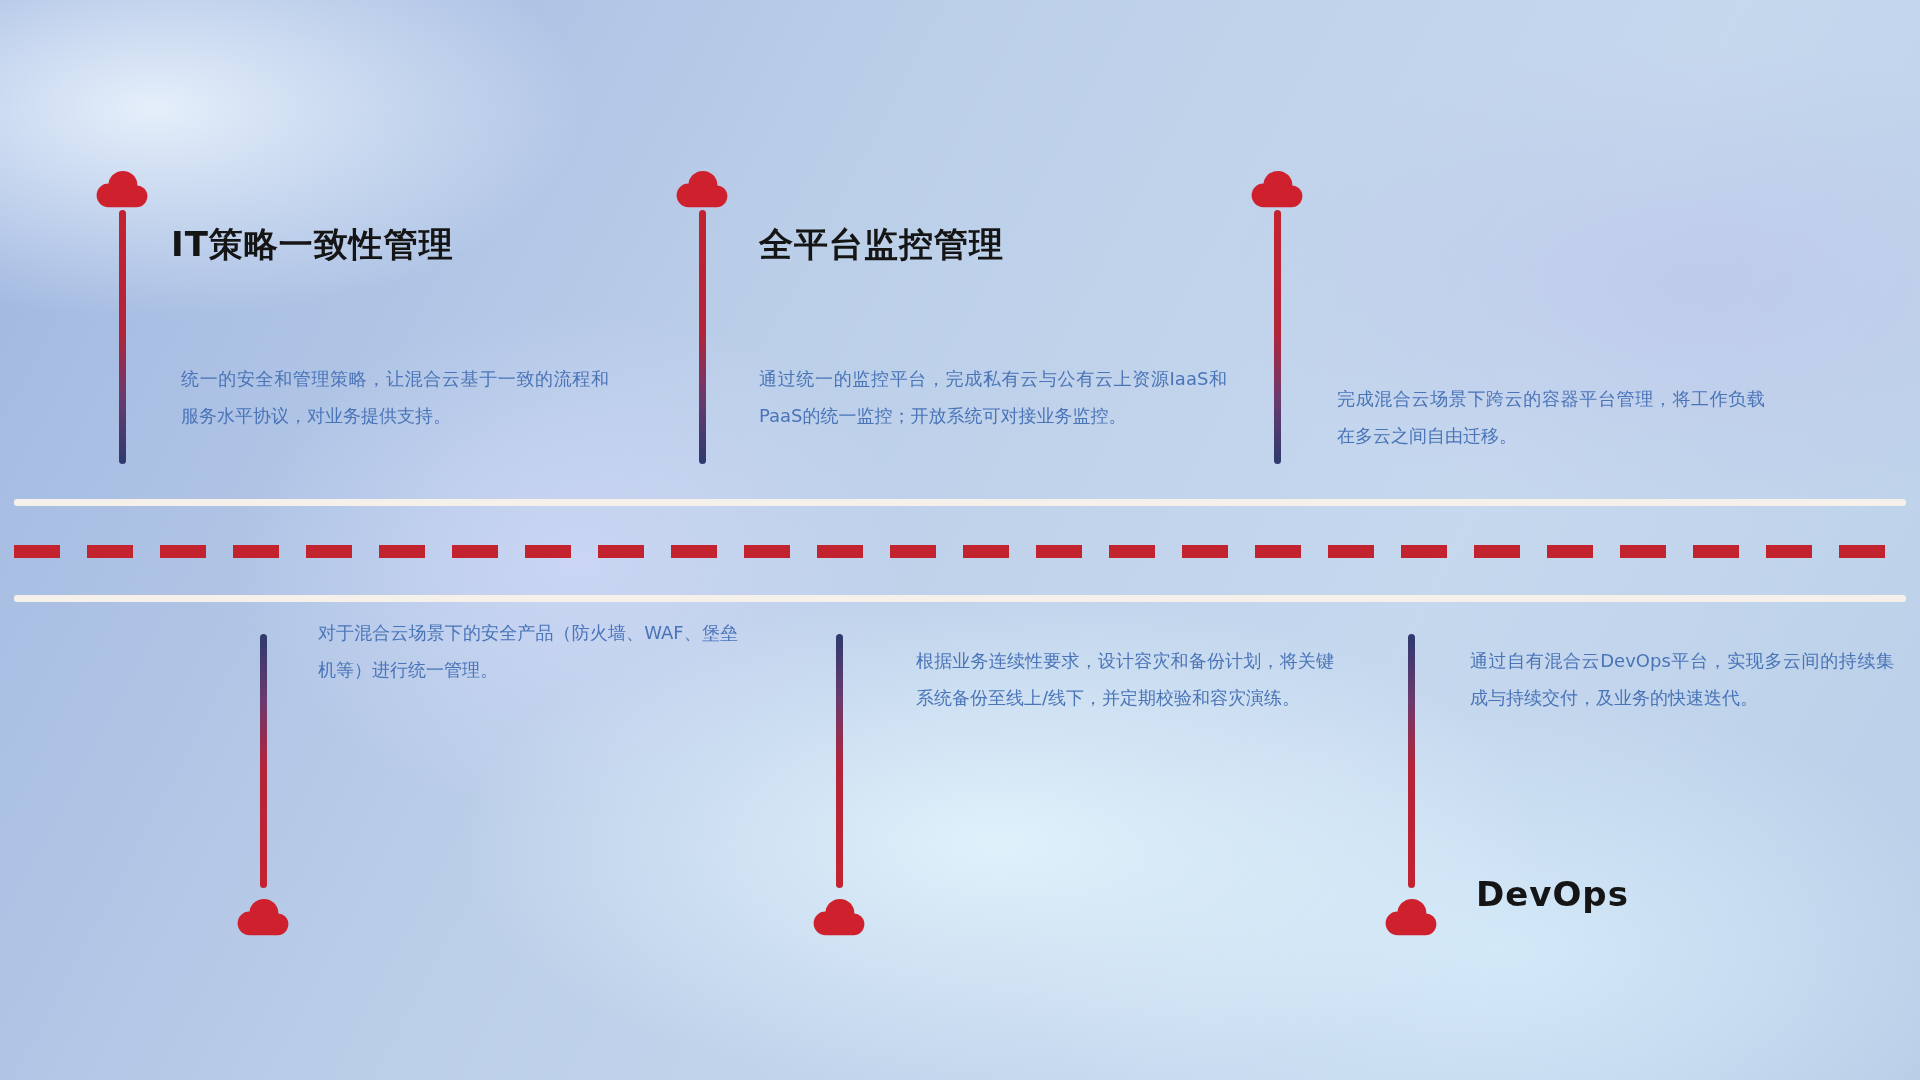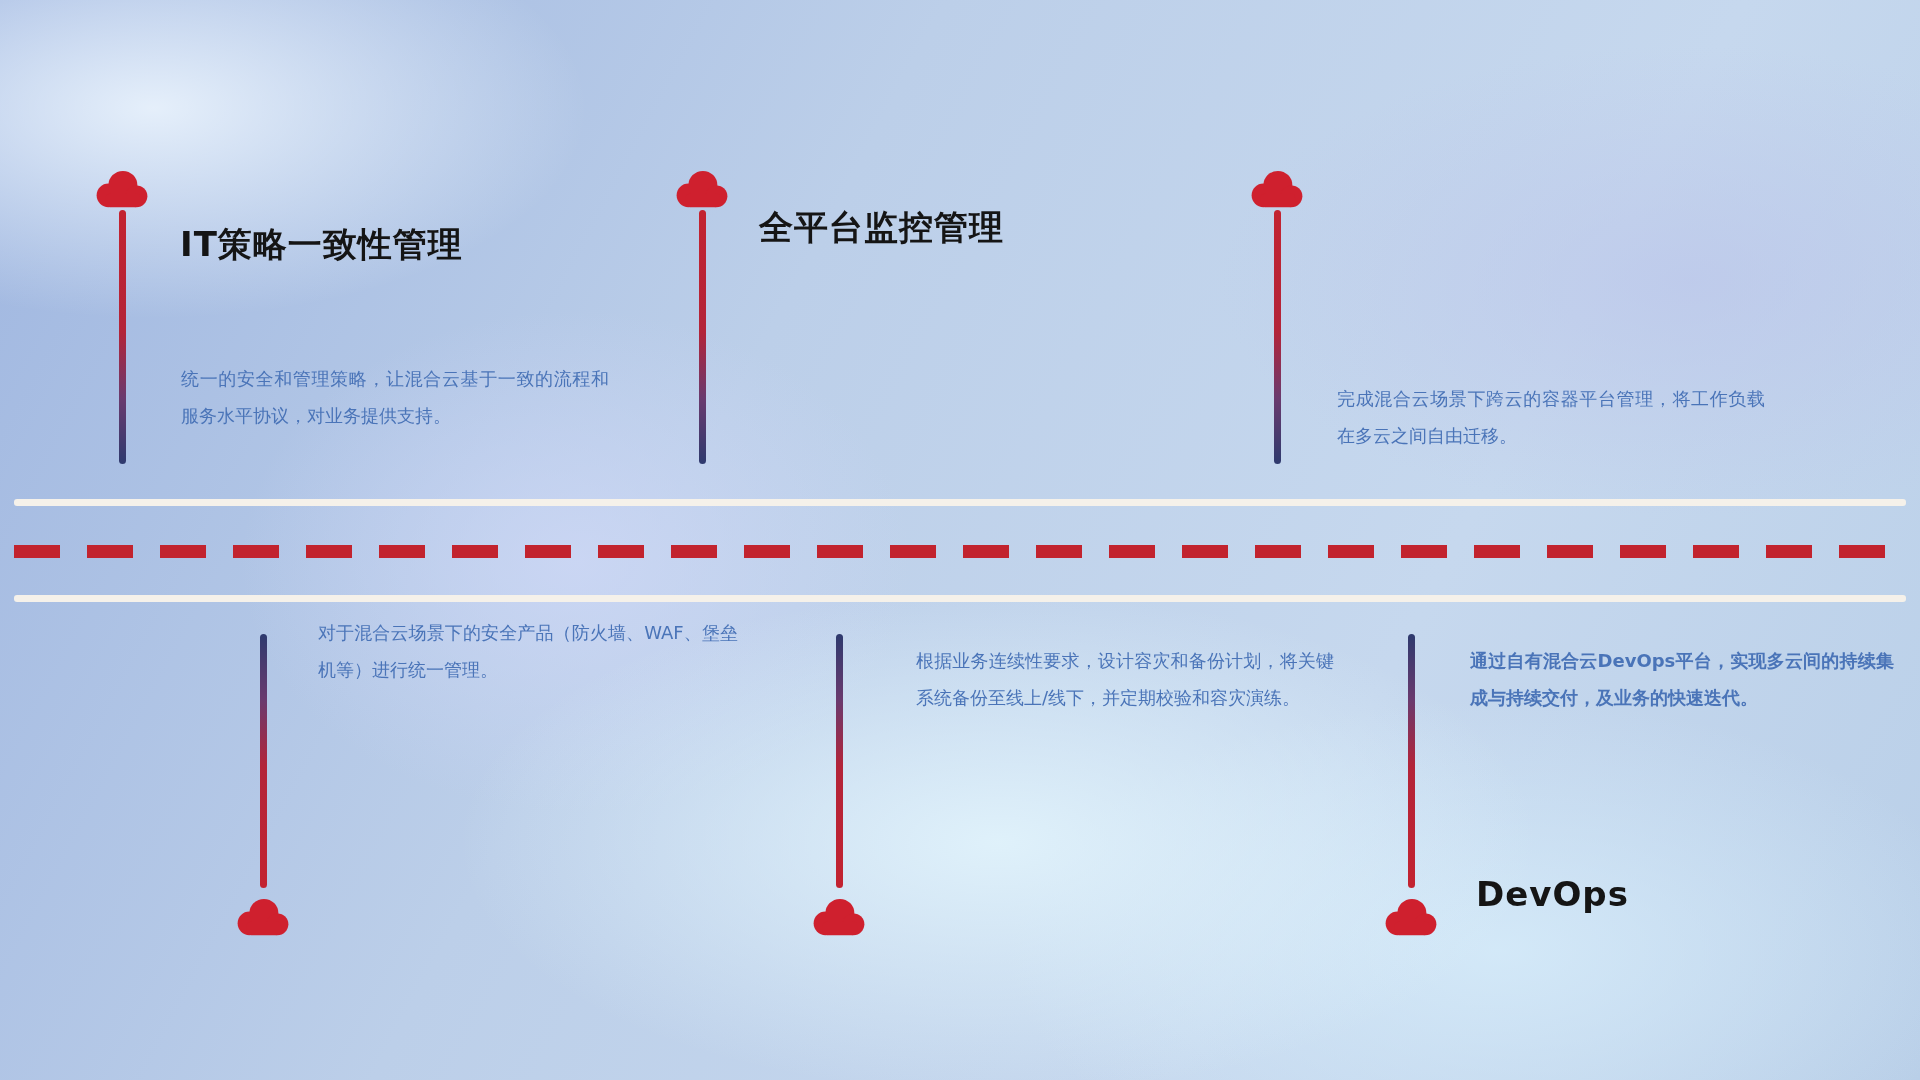--- a/index.html
+++ b/index.html
@@ -55,33 +55,34 @@
 
   <span class="cloud" style="left:93px; top:168px;">
     <svg viewBox="0 0 64 46" fill="currentColor" aria-hidden="true">
       <circle cx="17" cy="30" r="13"></circle>
         <circle cx="33" cy="19" r="16"></circle>
         <circle cx="48" cy="31" r="12"></circle>
       <rect x="14" y="28" width="38" height="15" rx="5"></rect>
     </svg>
   </span>
   <div class="vline down" style="left:119px; top:210px; height:254px;"></div>
-  <h2 class="item-title" style="left:180px; top:222px;text-align:right;">IT策略一致性管理</h2>
+  <h2 class="item-title" style="left:171px; top:222px;text-align:right;">IT策略一致性管理</h2>
   <p class="item-desc" style="left:181px; top:360px; width:428px;">统一的安全和管理策略，让混合云基于一致的流程和服务水平协议，对业务提供支持。</p>
 
   <span class="cloud" style="left:673px; top:168px;">
     <svg viewBox="0 0 64 46" fill="currentColor" aria-hidden="true">
       <circle cx="17" cy="30" r="13"></circle>
         <circle cx="33" cy="19" r="16"></circle>
         <circle cx="48" cy="31" r="12"></circle>
       <rect x="14" y="28" width="38" height="15" rx="5"></rect>
     </svg>
   </span>
   <div class="vline down" style="left:699px; top:210px; height:254px;"></div>
-  <h2 class="item-title" style="left:759px; top:205px;">全平台监控管理</h2>
+  <h2 class="item-title" style="left:759px; top:222px;">全平台监控管理</h2>
+  <p class="item-desc" style="left:759px; top:360px; width:468px;">通过统一的监控平台，完成私有云与公有云上资源IaaS和PaaS的统一监控；开放系统可对接业务监控。</p>
 
   <span class="cloud" style="left:1248px; top:168px;">
     <svg viewBox="0 0 64 46" fill="currentColor" aria-hidden="true">
       <circle cx="17" cy="30" r="13"></circle>
         <circle cx="33" cy="19" r="16"></circle>
         <circle cx="48" cy="31" r="12"></circle>
       <rect x="14" y="28" width="38" height="15" rx="5"></rect>
     </svg>
   </span>
   <div class="vline down" style="left:1274px; top:210px; height:254px;"></div>
@@ -115,16 +116,16 @@
 
   <div class="vline up" style="left:1408px; top:634px; height:254px;"></div>
   <span class="cloud" style="left:1382px; top:896px;">
     <svg viewBox="0 0 64 46" fill="currentColor" aria-hidden="true">
       <circle cx="17" cy="30" r="13"></circle>
         <circle cx="33" cy="19" r="16"></circle>
         <circle cx="48" cy="31" r="12"></circle>
       <rect x="14" y="28" width="38" height="15" rx="5"></rect>
     </svg>
   </span>
-  <p class="item-desc" style="left:1470px; top:642px; width:424px;font-weight:bold;">通过自有混合云DevOps平台，实现多云间的持续集成与持续交付，及业务的快速迭代。</p>
+  <p class="item-desc" style="left:1470px; top:642px; width:424px;">通过自有混合云DevOps平台，实现多云间的持续集成与持续交付，及业务的快速迭代。</p>
   <h2 class="item-title" style="left:1476px; top:834px;margin-top:40px;">DevOps</h2>
 
 </div>
 
 </body></html>

